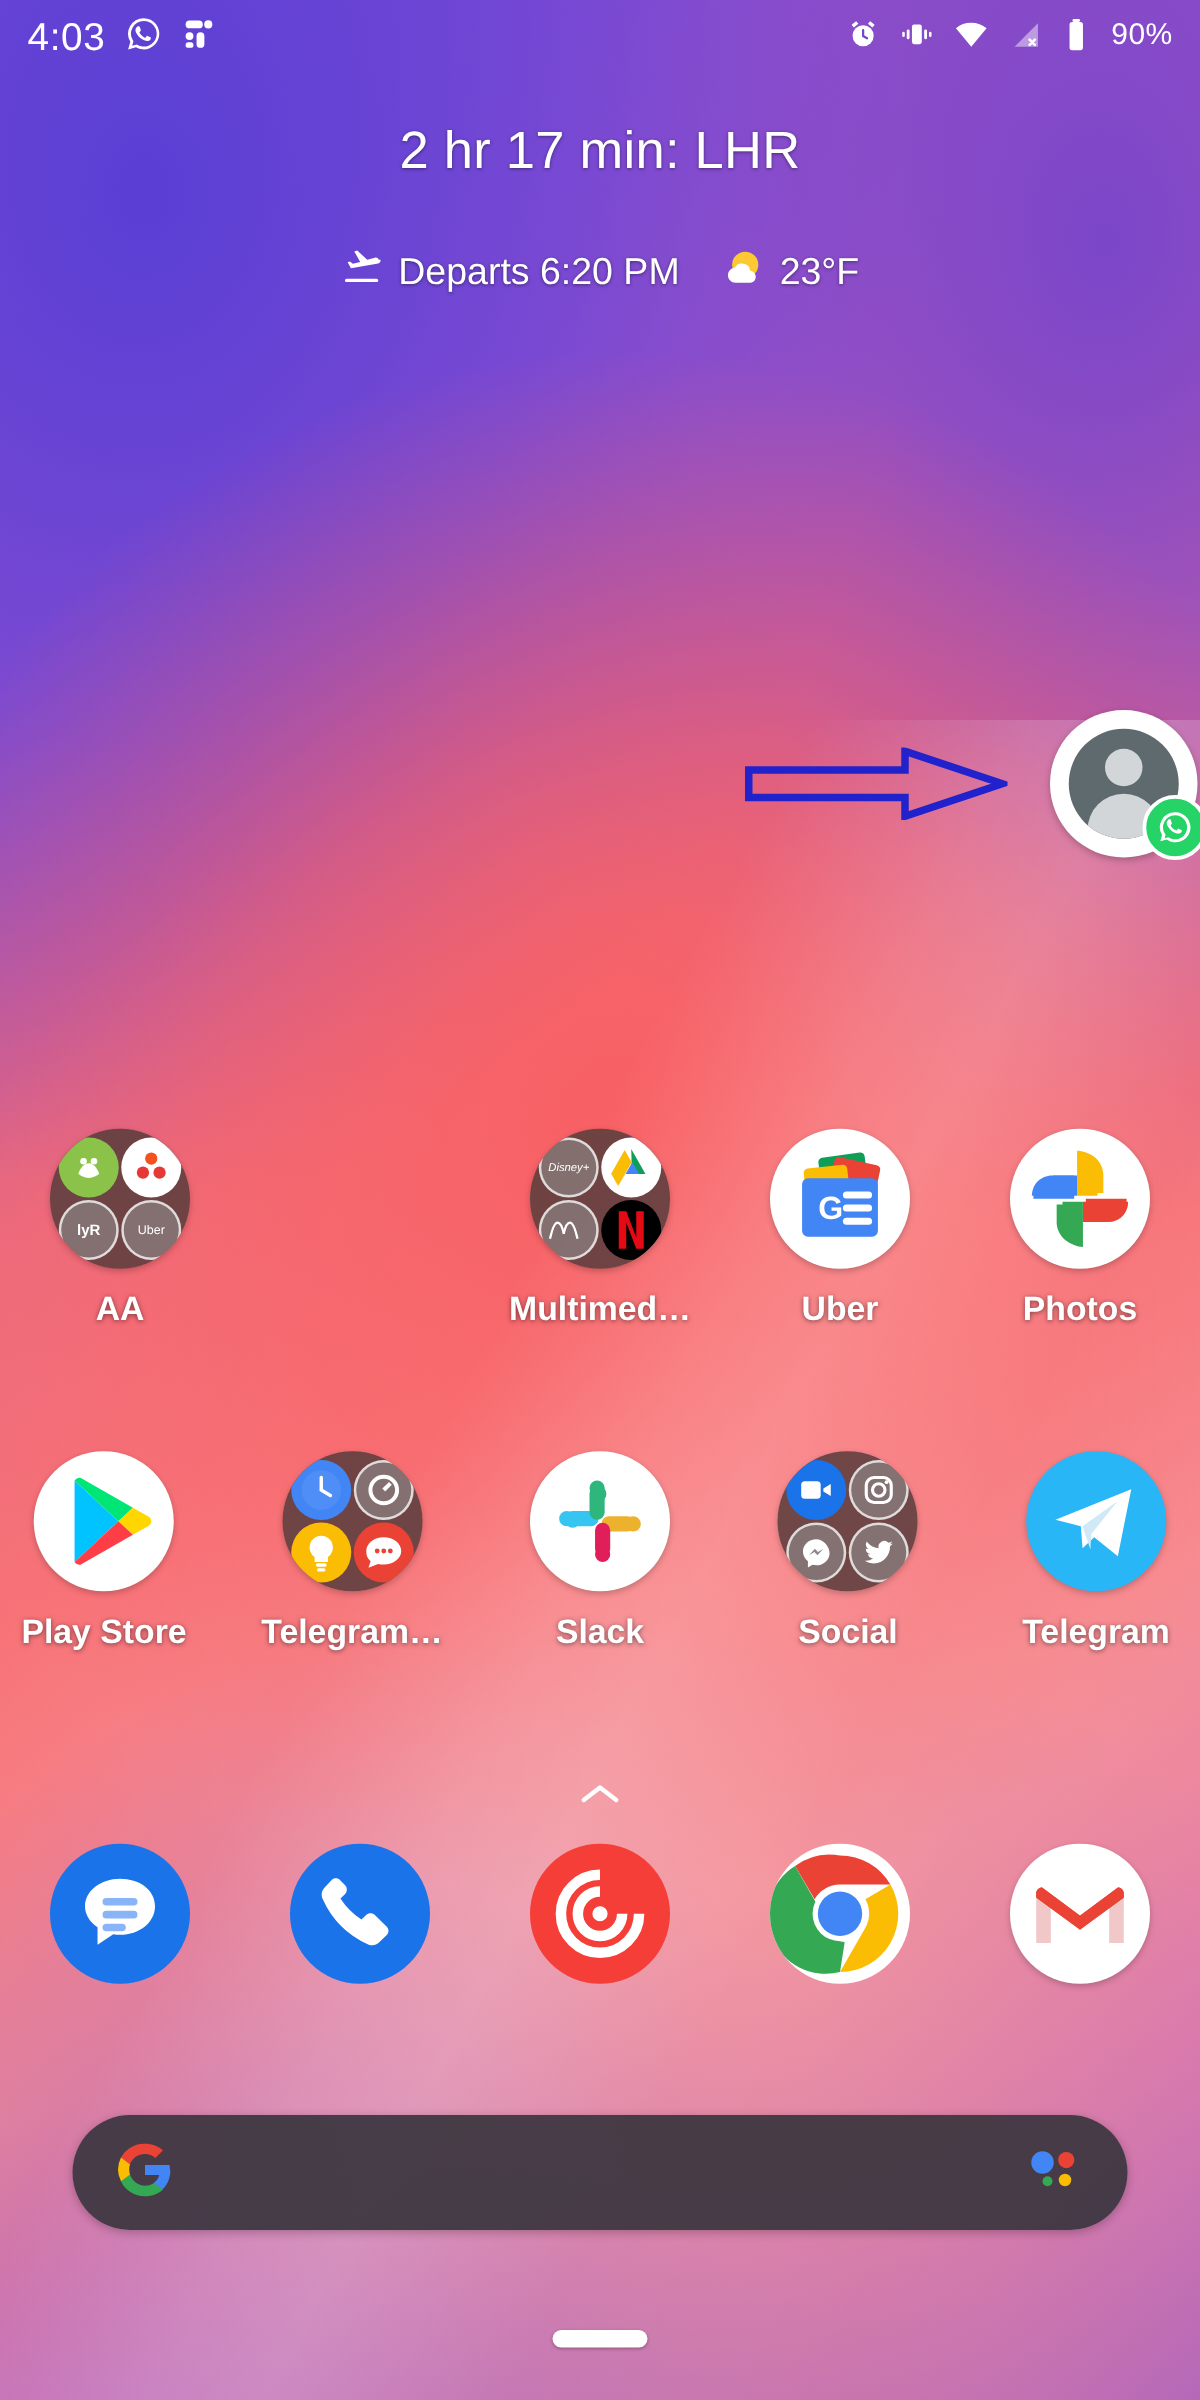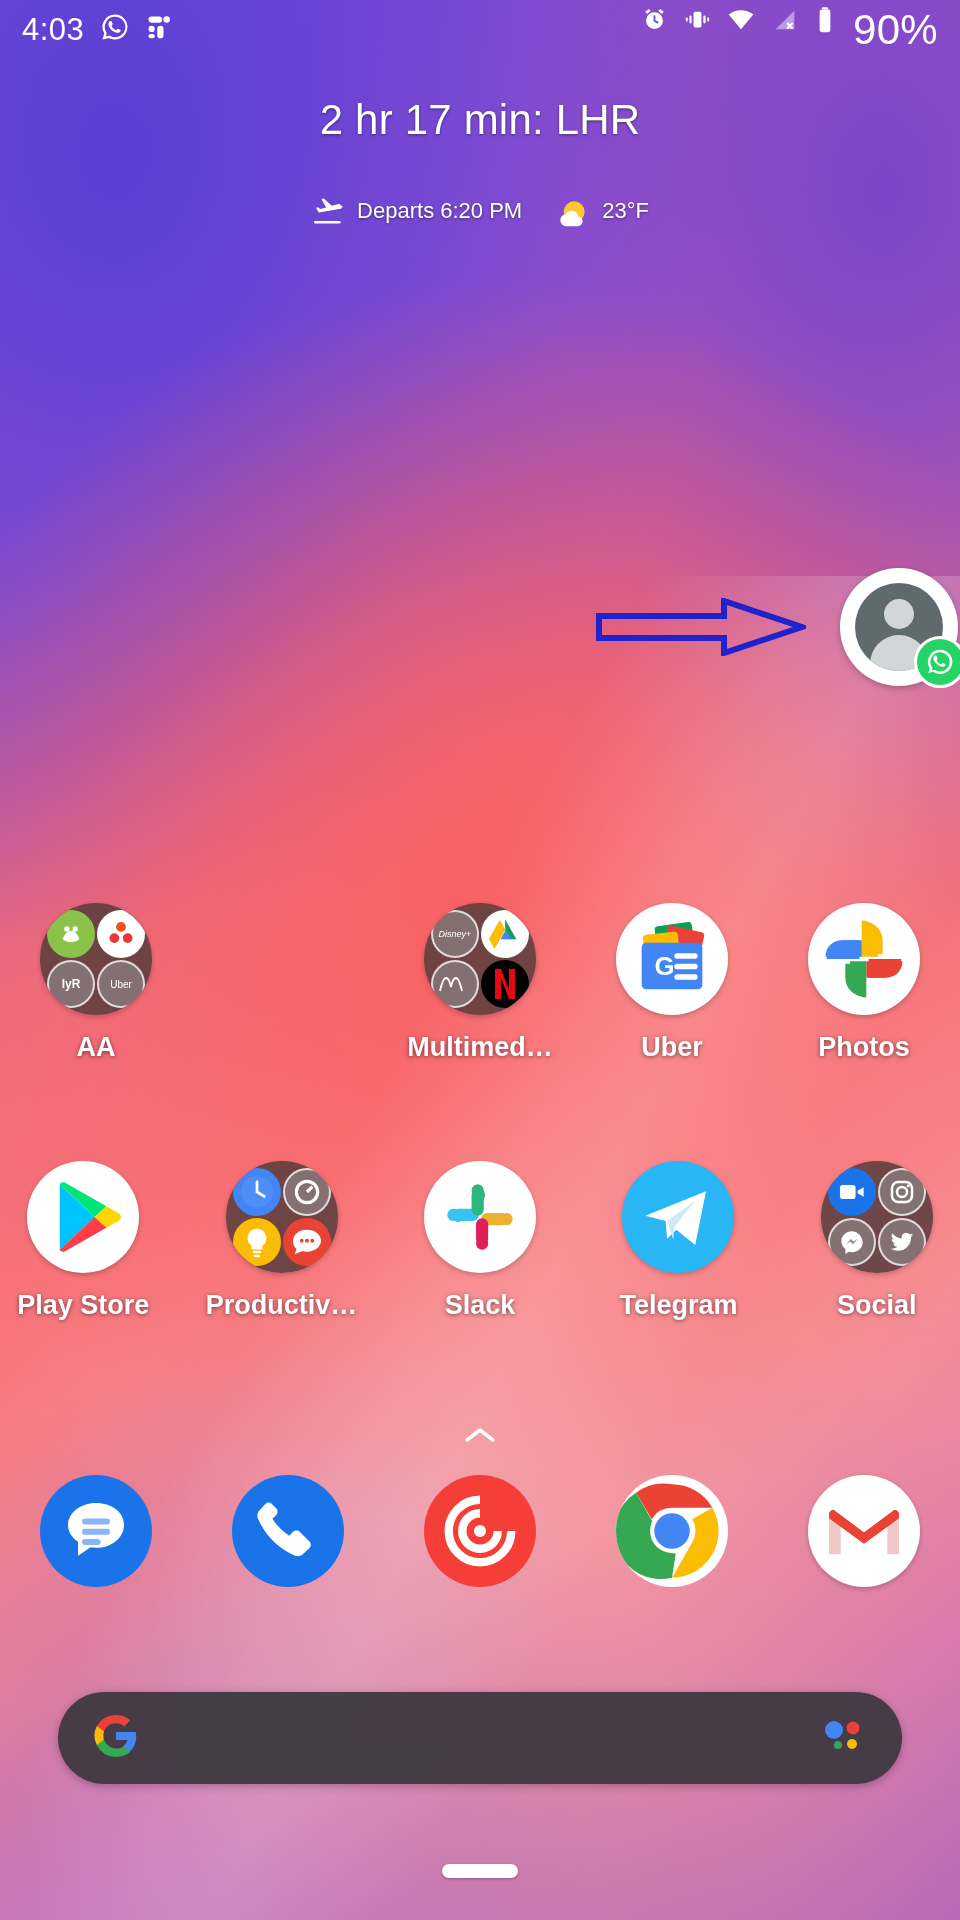--- a/index.html
+++ b/index.html
@@ -30,36 +30,36 @@
 
   
   #statusbar {
     position: absolute; top: 0; left: 0; right: 0; height: 60px;
     display: flex; align-items: center; justify-content: space-between;
     padding: 0 22px;
     color: #fff;
   }
   .sb-left, .sb-right { display: flex; align-items: flex-start; gap: 16px; }
   #clock { font-size: 31px; letter-spacing: .5px; }
-  #battery-pct { font-size: 42px; letter-spacing: .3px; margin-left: 2px; }
+  #battery-pct { font-size: 24px; letter-spacing: .3px; margin-left: 2px; }
   .sb-icon { display: block; }
 
   
   #glance {
     position: absolute; top: 96px; left: 0; right: 0;
     display: flex; flex-direction: column; align-items: center;
     color: #fff;
     text-shadow: 0 1px 3px rgba(0,0,0,0.45);
     gap: 42px;
   }
   #glance-title { font-size: 42px; font-weight: 400; letter-spacing: .2px; }
   #glance-sub {
     margin-top: 12px;
-    display: flex; align-items: flex-start; gap: 12px;
-    font-size: 22px;
+    display: flex; align-items: center; gap: 12px;
+    font-size: 30px;
   }
   #glance-sub .gap { width: 8px; }
 
   
   #annotation-arrow {
     position: absolute; left: 596px; top: 598px;
     width: 210px; height: 58px;
   }
 
   
@@ -411,21 +411,21 @@
           <div class="mini br" style="background:#ea4335;">
             <svg width="42" height="42" viewBox="0 0 24 24">
                 <path fill="#fff" d="M12 5c4.4 0 8 2.8 8 6.3 0 3.4-3.6 6.2-8 6.2-.9 0-1.8-.1-2.6-.3L5 19l1-3a6 6 0 0 1-2-4.7C4 7.8 7.6 5 12 5z"></path>
                 <circle cx="9" cy="11.3" r="1.1" fill="#ea4335"></circle>
                 <circle cx="12" cy="11.3" r="1.1" fill="#ea4335"></circle>
                 <circle cx="15" cy="11.3" r="1.1" fill="#ea4335"></circle>
               </svg>
           </div>
         </div>
       </div>
-      <div class="app-label">Productiv…</div>
+      <div class="app-label">Telegram…</div>
     </div>
 
     <div class="app-cell">
       <div class="icon-wrap">
         <div class="round white">
           <svg width="112" height="112" viewBox="0 0 48 48">
             <rect x="12" y="20.5" width="11.5" height="5.2" rx="2.6" fill="#36c5f0"></rect>
             <circle cx="12.6" cy="23.1" r="2.6" fill="#36c5f0"></circle>
             <rect x="20.4" y="12" width="5.2" height="11.5" rx="2.6" fill="#2eb67d"></rect>
             <circle cx="23" cy="12.6" r="2.6" fill="#2eb67d"></circle>
@@ -436,32 +436,20 @@
             <rect x="12" y="21" width="5.2" height="5.2" rx="2.6" fill="#36c5f0"></rect>
             <rect x="21" y="12" width="5.2" height="5.2" rx="2.6" fill="#2eb67d"></rect>
           </svg>
         </div>
       </div>
       <div class="app-label">Slack</div>
     </div>
 
     <div class="app-cell">
       <div class="icon-wrap">
-        <div class="round" style="background:#29b6f6;box-shadow:0 2px 5px rgba(0,0,0,0.22);">
-          <svg width="112" height="112" viewBox="0 0 48 48">
-            <path fill="#fff" d="M10 23.5 36 13l-4.6 23-8.1-6.5-4 3.8-.6-7.6z"></path>
-            <path fill="#cfe9f7" d="m19.3 25.7 12-8.6-9 11.3-.3 5.3z"></path>
-          </svg>
-        </div>
-      </div>
-      <div class="app-label">Telegram</div>
-    </div>
-
-    <div class="app-cell">
-      <div class="icon-wrap">
         <div class="folder">
           <div class="mini tl" style="background:#1a73e8;">
             <svg width="34" height="34" viewBox="0 0 24 24">
                 <rect x="3.5" y="7" width="11" height="10" rx="2" fill="#fff"></rect>
                 <path fill="#fff" d="M16 11.2l4.2-2.6v6.8L16 12.8z"></path>
               </svg>
           </div>
           <div class="mini tr ghost">
             <svg width="30" height="30" viewBox="0 0 24 24">
                 <rect x="4" y="4" width="16" height="16" rx="5" fill="none" stroke="#fff" stroke-width="2"></rect>
@@ -476,20 +464,32 @@
               </svg>
           </div>
           <div class="mini br ghost">
             <svg width="30" height="30" viewBox="0 0 24 24">
                 <path fill="#fff" d="M21 6.3c-.7.3-1.4.5-2.1.6a3.7 3.7 0 0 0 1.6-2 7.4 7.4 0 0 1-2.3.9 3.7 3.7 0 0 0-6.3 3.4A10.4 10.4 0 0 1 4.3 5a3.7 3.7 0 0 0 1.1 4.9c-.6 0-1.2-.2-1.7-.5a3.7 3.7 0 0 0 3 3.6c-.6.2-1.1.2-1.7.1a3.7 3.7 0 0 0 3.4 2.6A7.4 7.4 0 0 1 3 17.3 10.4 10.4 0 0 0 8.7 19c6.8 0 10.5-5.6 10.5-10.5v-.5c.7-.5 1.3-1.1 1.8-1.7z"></path>
               </svg>
           </div>
         </div>
       </div>
       <div class="app-label">Social</div>
+    </div>
+
+    <div class="app-cell">
+      <div class="icon-wrap">
+        <div class="round" style="background:#29b6f6;box-shadow:0 2px 5px rgba(0,0,0,0.22);">
+          <svg width="112" height="112" viewBox="0 0 48 48">
+            <path fill="#fff" d="M10 23.5 36 13l-4.6 23-8.1-6.5-4 3.8-.6-7.6z"></path>
+            <path fill="#cfe9f7" d="m19.3 25.7 12-8.6-9 11.3-.3 5.3z"></path>
+          </svg>
+        </div>
+      </div>
+      <div class="app-label">Telegram</div>
     </div>
   </div>
 
   <div id="drawer-handle">
     <span>
       <svg width="36" height="22" viewBox="0 0 36 22">
         <path d="M5 16 18 6l13 10" stroke="#fff" stroke-width="3.5" fill="none" stroke-linecap="round" stroke-linejoin="round"></path>
       </svg>
     </span>
   </div>

